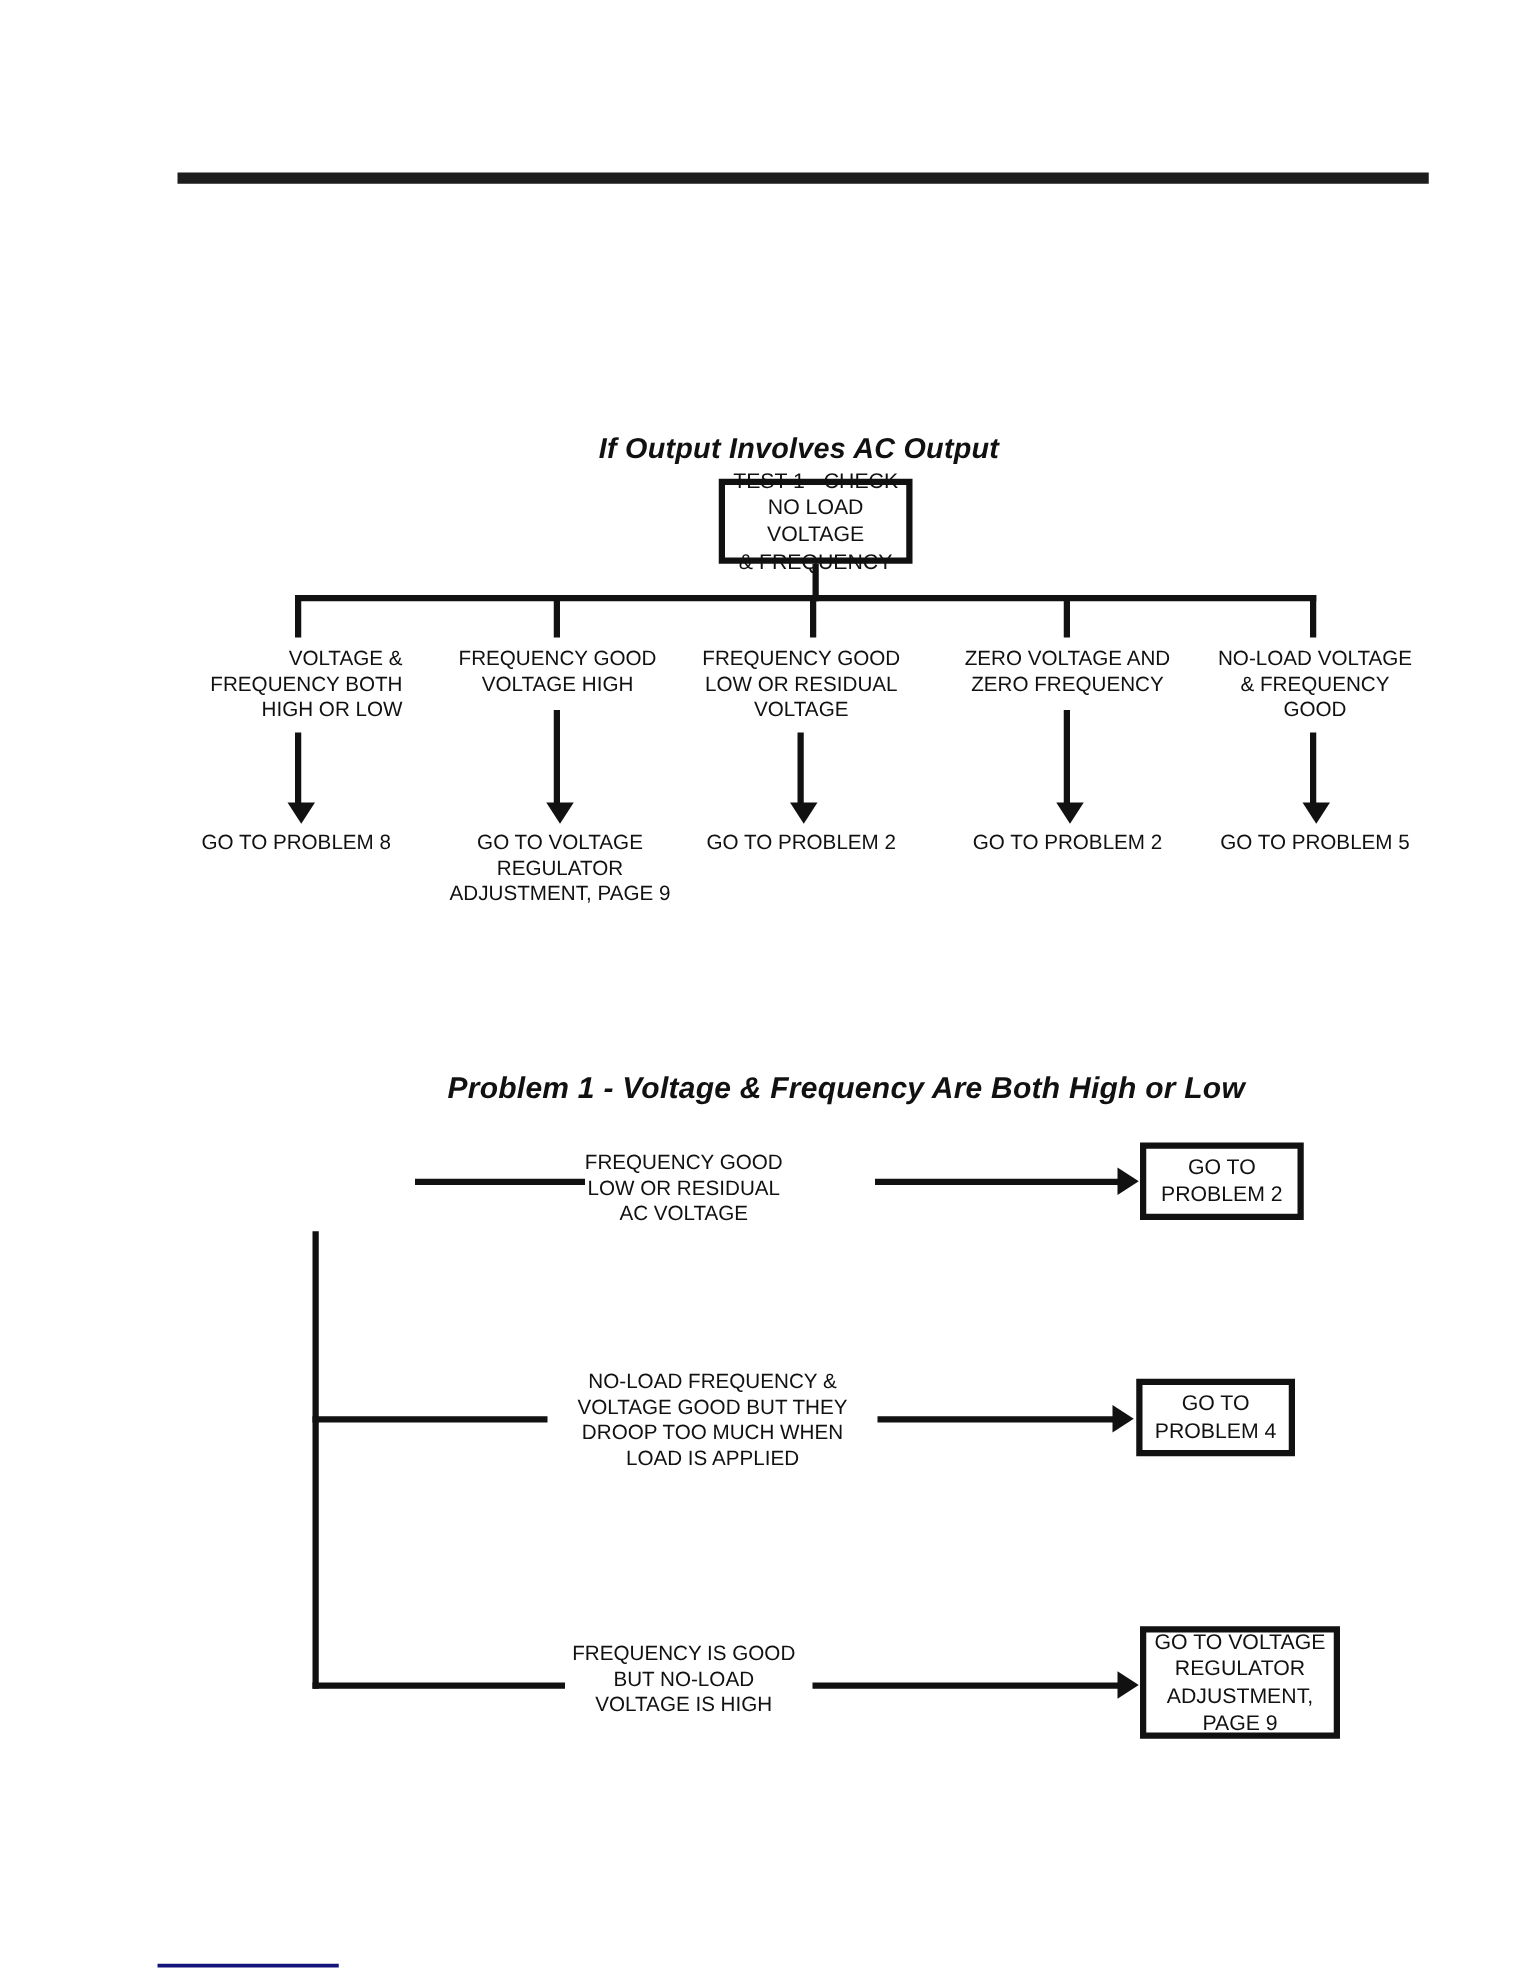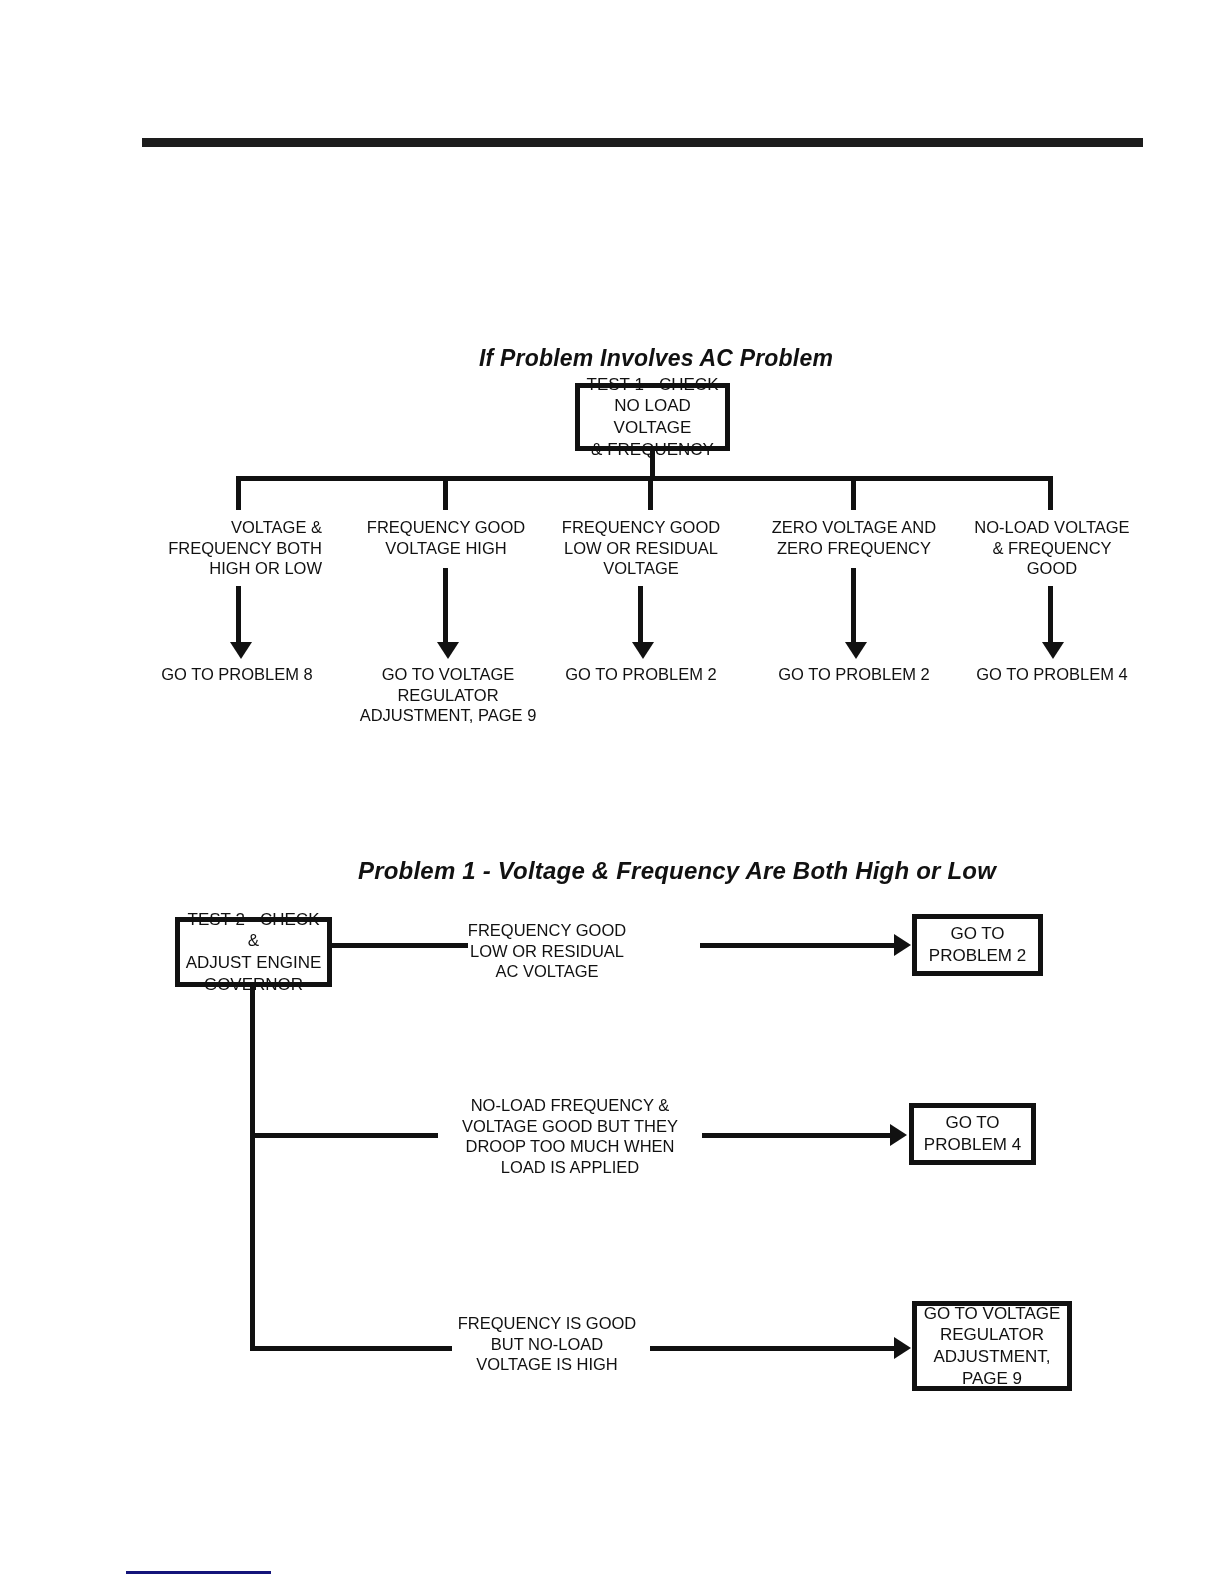--- a/index.html
+++ b/index.html
@@ -131,21 +131,21 @@
   }
 </style>
 </head>
 <body>
 
 <div class="page">
 
   <div class="hrule-header"></div>
   <div class="hrule-footer"></div>
 
-  <div class="section-title" id="title-1">If Problem Involves AC Problem</div>
+  <div class="section-title" id="title-1">If Output Involves AC Output</div>
 
   <div class="flow-box" id="box-test1">
     <span class="box-text">TEST 1 - CHECK<br>NO LOAD VOLTAGE<br>&amp; FREQUENCY</span>
   </div>
 
   <div class="line-v" style="left:650px; top:451px; height:30px;"></div>
 
   <div class="line-h" style="left:236px; top:476px; width:817px;"></div>
 
   <div class="line-v" style="left:236px; top:476px; height:34px;"></div>
@@ -172,27 +172,24 @@
   <div class="line-v" style="left:851px; top:568px; height:78px;"></div>
   <div class="arrow-down" style="left:845px; top:642px;"></div>
 
   <div class="line-v" style="left:1048px; top:586px; height:60px;"></div>
   <div class="arrow-down" style="left:1042px; top:642px;"></div>
 
   <div class="flow-label" id="out-1">GO TO PROBLEM 8</div>
   <div class="flow-label" id="out-2">GO TO VOLTAGE<br>REGULATOR<br>ADJUSTMENT, PAGE 9</div>
   <div class="flow-label" id="out-3">GO TO PROBLEM 2</div>
   <div class="flow-label" id="out-4">GO TO PROBLEM 2</div>
-  <div class="flow-label" id="out-5">GO TO PROBLEM 4</div>
+  <div class="flow-label" id="out-5">GO TO PROBLEM 5</div>
 
   <div class="section-title" id="title-2">Problem 1 -  Voltage &amp; Frequency Are Both High or Low</div>
 
-  <div class="flow-box" id="box-test2">
-    <span class="box-text">TEST 2 - CHECK &amp;<br>ADJUST ENGINE<br>GOVERNOR</span>
-  </div>
 
   <div class="line-h" style="left:332px; top:943px; width:136px;"></div>
   <div class="line-h" style="left:700px; top:943px; width:196px;"></div>
   <div class="arrow-right" style="left:894px; top:934px;"></div>
 
   <div class="flow-label" id="cond2-1">FREQUENCY GOOD<br>LOW OR RESIDUAL<br>AC  VOLTAGE</div>
 
   <div class="flow-box" id="box-goto-p2">
     <span class="box-text">GO TO<br>PROBLEM 2</span>
   </div>

